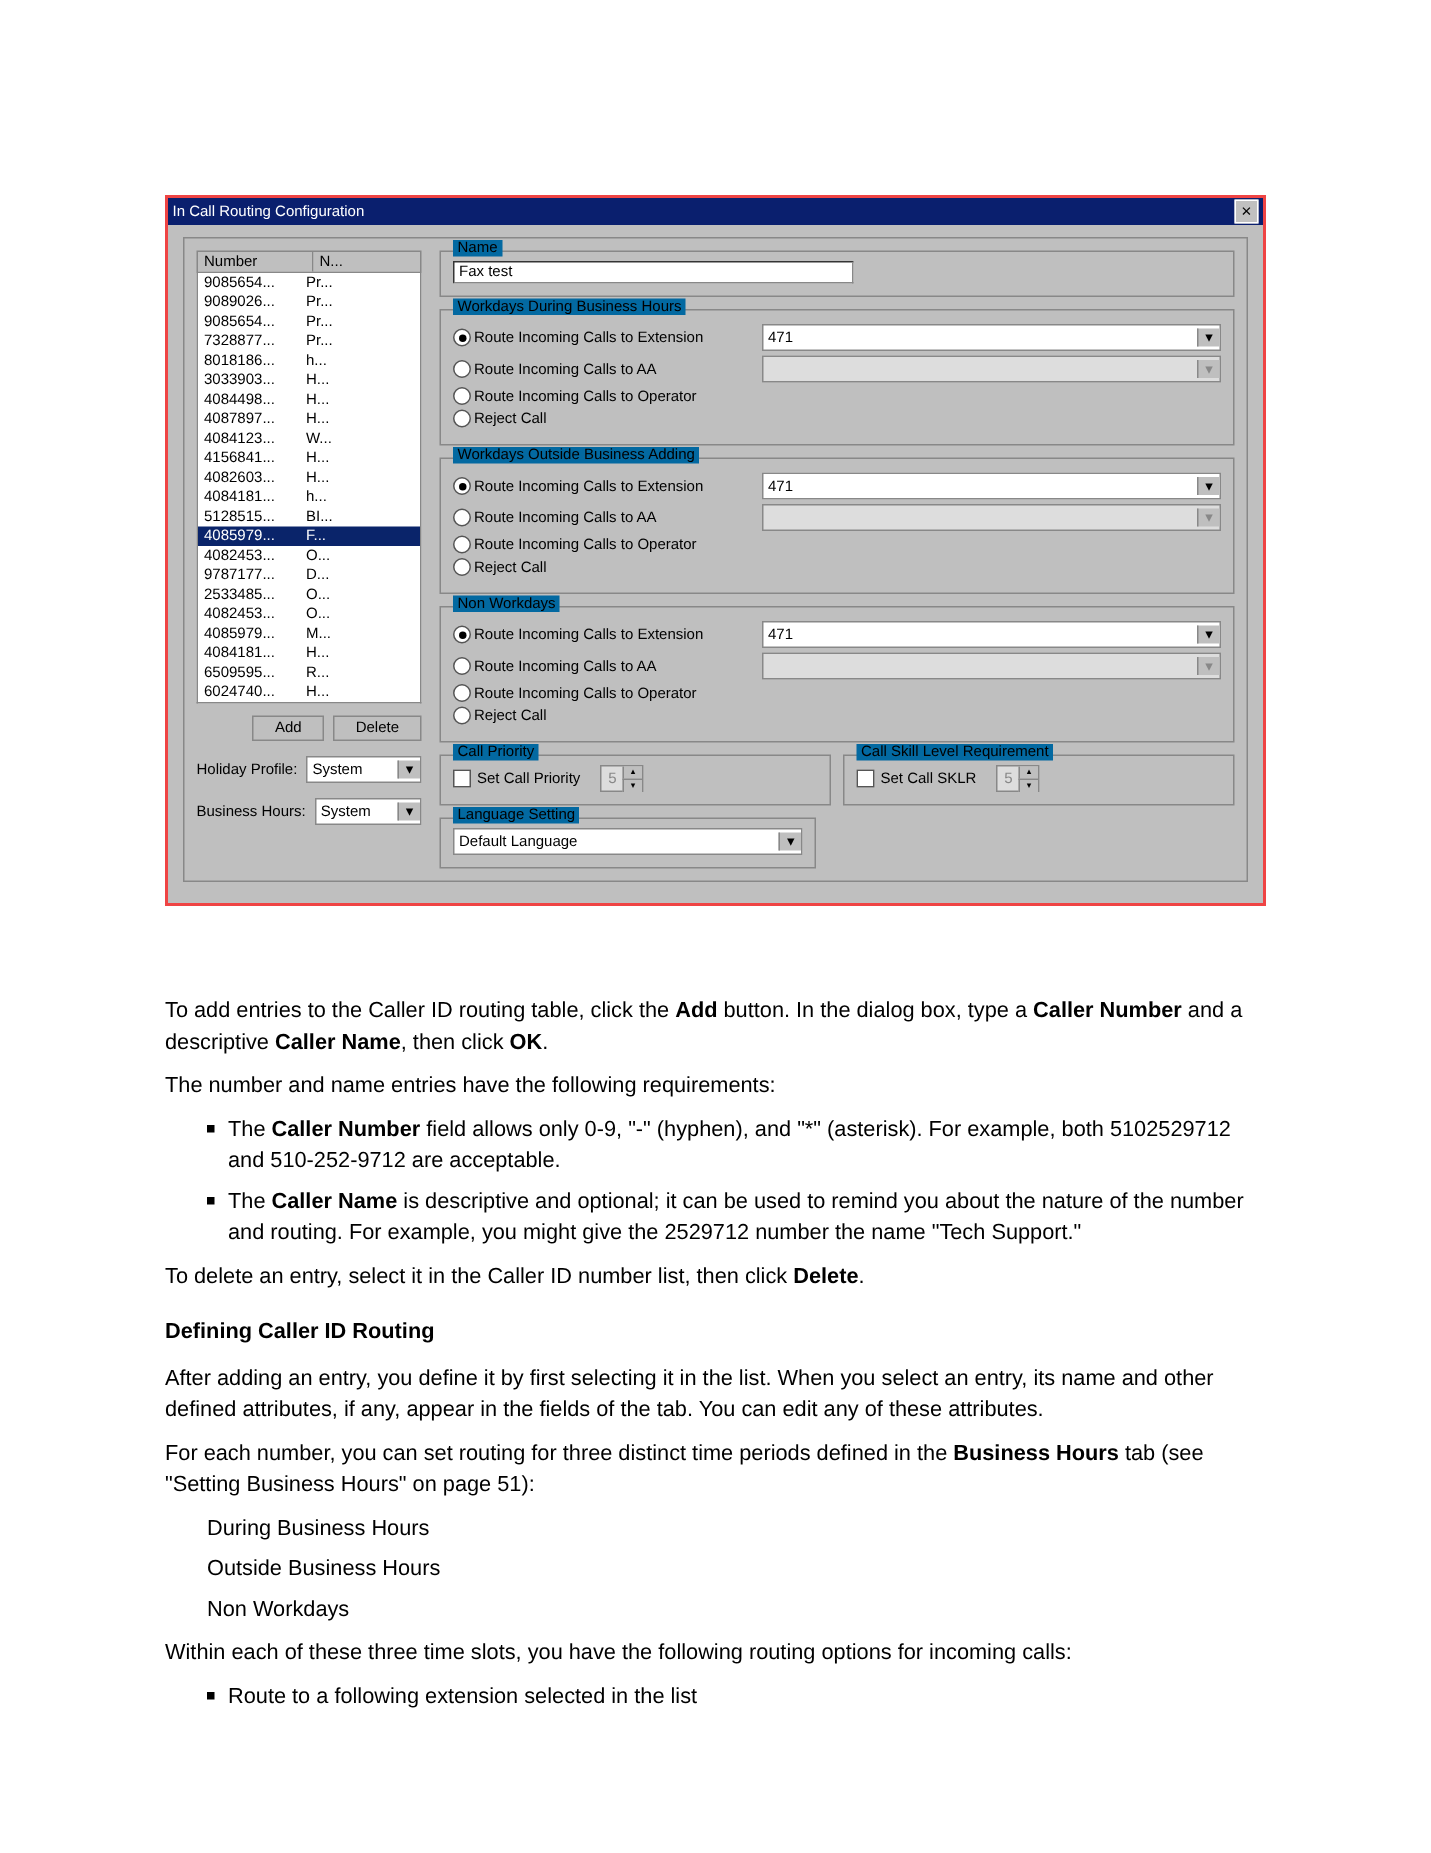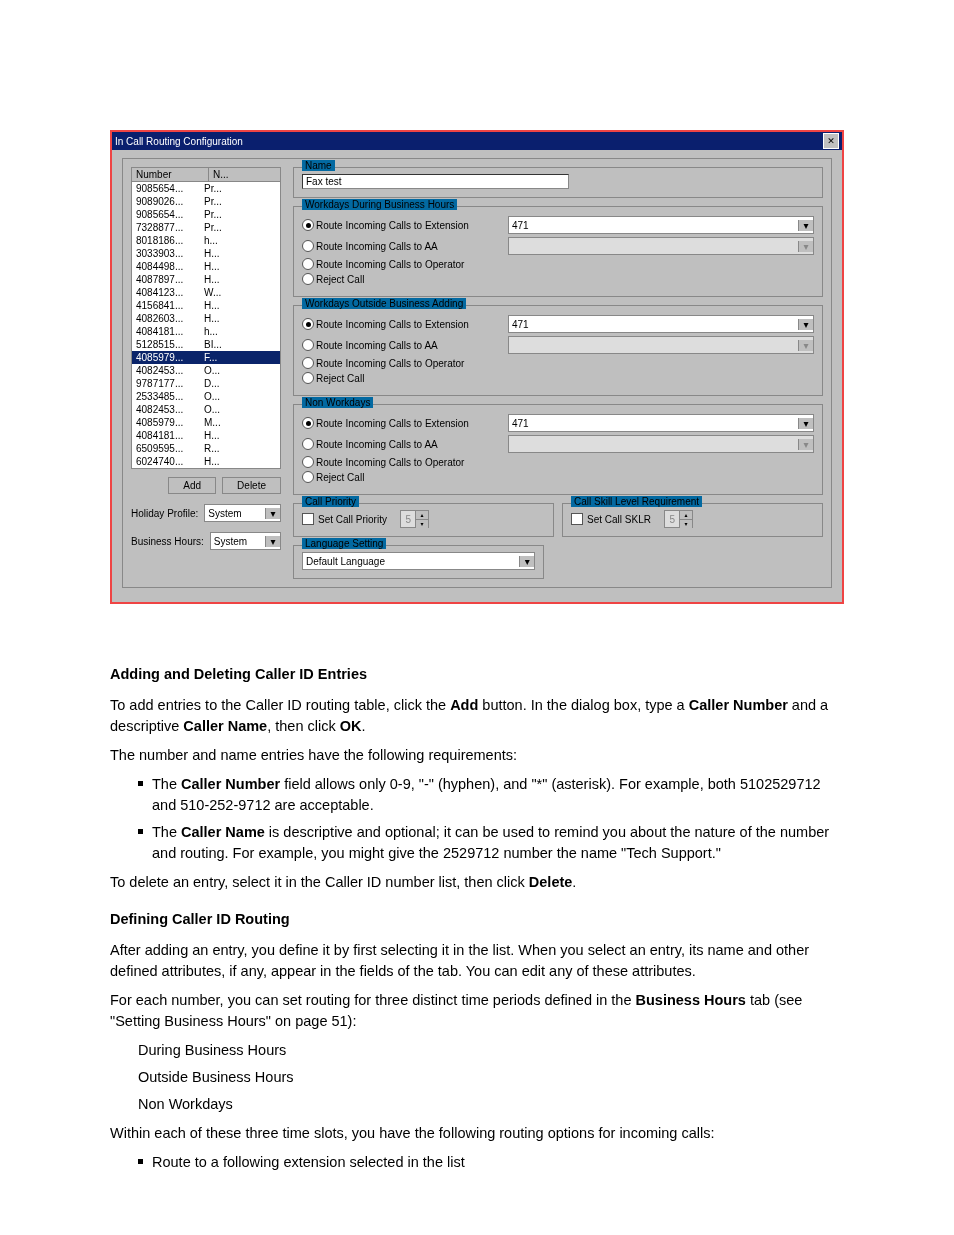--- a/index.html
+++ b/index.html
@@ -309,21 +309,20 @@
                 <span>Default Language</span>
                 <div class="cbtn">▾</div>
               </div>
         </div>
       </div>
     </div>
   </div>
 </div>
 
 <div class="content-section">
-  <div class="h3">Adding and Deleting Caller ID Entries</div>
   <p><span>To add entries to the Caller ID routing table, click the </span><span class="b">Add</span><span> button. In the dialog box, type a </span><span class="b">Caller Number</span><span> and a descriptive </span><span class="b">Caller Name</span><span>, then click </span><span class="b">OK</span>.</p>
   <p>The number and name entries have the following requirements:</p>
   <ul class="bul">
     <li><span>The </span><span class="b">Caller Number</span><span> field allows only 0-9, "-" (hyphen), and "*" (asterisk). For example, both 5102529712 and 510-252-9712 are acceptable.</span></li>
     <li><span>The </span><span class="b">Caller Name</span><span> is descriptive and optional; it can be used to remind you about the nature of the number and routing. For example, you might give the 2529712 number the name "Tech Support."</span></li>
   </ul>
   <p><span>To delete an entry, select it in the Caller ID number list, then click </span><span class="b">Delete</span>.</p>
 
   <div class="h3">Defining Caller ID Routing</div>
   <p>After adding an entry, you define it by first selecting it in the list. When you select an entry, its name and other defined attributes, if any, appear in the fields of the tab. You can edit any of these attributes.</p>

